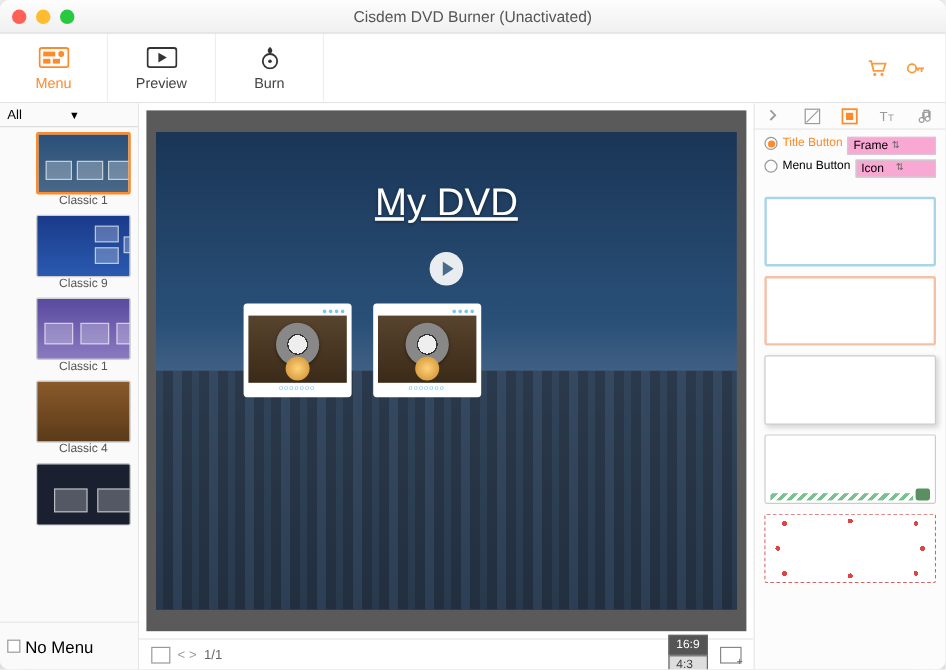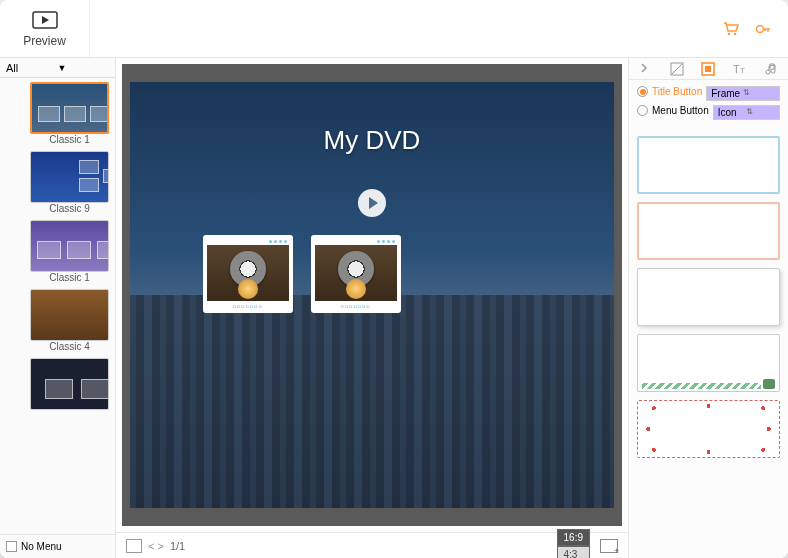--- a/index.html
+++ b/index.html
@@ -22,33 +22,33 @@
 .main { flex: 1; display: flex; overflow: hidden; }
 .sidebar-left { width: 116px; background: #fafafa; border-right: 1px solid #e6e6e6; display: flex; flex-direction: column; }
 .filter { height: 20px; display: flex; align-items: center; padding: 0 6px; font-size: 11px; border-bottom: 1px solid #ddd; }
 .filter span { flex: 1; }
 .filter .arrow { font-size: 9px; }
 .thumbs { flex: 1; overflow: auto; margin-left: 24px; }
 .thumb { padding: 4px 6px 2px; text-align: center; font-size: 10px; color: #555; }
 .thumb.selected .timg { border: 2px solid #ff8a2a; }
 .timg { width: 100%; height: 52px; background: #3a4a66; border: 1px solid #ccc; border-radius: 2px; position: relative; overflow: hidden; }
 .timg .mini { position: absolute; background: rgba(255,255,255,0.25); border: 1px solid rgba(255,255,255,0.6); }
-.nomenu { height: 24px; display: flex; align-items: center; padding: 0 6px; font-size: 10px; gap: 4px; border-top: 1px solid #e6e6e6; }
+.nomenu { height: 40px; display: flex; align-items: center; padding: 0 6px; font-size: 14px; gap: 4px; border-top: 1px solid #e6e6e6; }
 .nomenu .cb { width: 11px; height: 11px; border: 1px solid #999; background: #fff; }
 .canvas { flex: 1; display: flex; flex-direction: column; background: #fff; }
 .canvas-inner { flex: 1; background: #5a5a5a; margin: 6px; position: relative; overflow: hidden; }
 .bg { position: absolute; inset: 18px 8px; background: linear-gradient(to bottom, #1a3556 0%, #2a5078 40%, #4a6888 55%, #3a5070 65%, #283848 100%); overflow: hidden; }
 .city { position: absolute; bottom: 0; left: 0; right: 0; height: 50%; background:
   linear-gradient(0deg, #1a2330 0%, #2a3848 100%);
 }
 .city::before { content: ""; position: absolute; inset: 0;
   background-image:
    repeating-linear-gradient(90deg, #38506a 0 6px, #2a3a4e 6px 14px, #405a78 14px 22px, #2a3a4e 22px 30px);
   opacity: 0.5; }
-.dvd-title { position: absolute; top: 10%; left: 0; right: 0; text-align: center; color: #fff; font-size: 26px; text-shadow: 0 1px 3px rgba(0,0,0,0.4); }
+.dvd-title { position: absolute; top: 10%; left: 0; right: 0; text-align: center; color: #fff; font-size: 32px; text-shadow: 0 1px 3px rgba(0,0,0,0.4); text-decoration: underline; }
 .playbtn { position: absolute; top: 25%; left: 50%; transform: translateX(-50%); width: 28px; height: 28px; border-radius: 50%; background: rgba(255,255,255,0.9); display: flex; align-items: center; justify-content: center; }
 .playbtn::after { content: ""; border-left: 9px solid #4a6a8a; border-top: 6px solid transparent; border-bottom: 6px solid transparent; margin-left: 2px; }
 .items { position: absolute; top: 36%; left: 15%; display: flex; gap: 18px; }
 .item { width: 90px; background: #fff; padding: 4px; border-radius: 3px; }
 .item .dots { height: 6px; display: flex; justify-content: flex-end; gap: 2px; padding: 1px 2px; }
 .item .dots i { width: 3px; height: 3px; background: #7ac6e8; border-radius: 50%; }
 .item .vic { height: 56px; background: linear-gradient(#58442e,#3a2a18); position: relative; }
 .item .vic::before { content: ""; position: absolute; top: 6px; left: 50%; transform: translateX(-50%); width: 36px; height: 36px; border-radius: 50%; background: radial-gradient(circle, #eee 0 30%, #333 30% 34%, #888 34% 100%); box-shadow: 0 1px 3px rgba(0,0,0,0.5); }
 .item .vic::after { content: ""; position: absolute; bottom: 2px; left: 50%; transform: translateX(-50%); width: 20px; height: 20px; border-radius: 50%; background: radial-gradient(circle, #ffd27a, #cc8a2a); }
 .item .lbl { height: 8px; text-align: center; font-size: 6px; color: #7ac6e8; letter-spacing: 1px; padding-top: 2px; }
@@ -62,21 +62,21 @@
 .addimg { width: 18px; height: 14px; border: 1px solid #888; margin-left: 10px; position: relative; }
 .addimg::after { content: "+"; position: absolute; right: -2px; bottom: -4px; font-size: 9px; color: #666; }
 .sidebar-right { width: 160px; border-left: 1px solid #e6e6e6; display: flex; flex-direction: column; background: #fcfcfc; }
 .righttabs { height: 22px; display: flex; align-items: center; justify-content: space-around; border-bottom: 1px solid #e6e6e6; }
 .rticon { width: 14px; height: 14px; color: #999; cursor: pointer; }
 .rticon.active { color: #ff8a2a; }
 .controls { padding: 6px 8px; font-size: 10px; }
 .crow { display: flex; align-items: flex-start; gap: 4px; margin-bottom: 4px; }
 .radio { width: 11px; height: 11px; border-radius: 50%; border: 1px solid #999; display: flex; align-items: center; justify-content: center; }
 .radio.on::after { content: ""; width: 6px; height: 6px; border-radius: 50%; background: #ff8a2a; }
-.select { flex: 1; border: 1px solid #ccc; background: #c4b5fd; padding: 1px 4px; font-size: 10px; display: flex; }
+.select { flex: 1; border: 1px solid #ccc; background: #f9a8d4; padding: 1px 4px; font-size: 10px; display: flex; }
 .select span { flex: 1; }
 .select .sarrow { font-size: 8px; color: #666; }
 .frames { flex: 1; overflow: auto; padding: 6px 8px; display: flex; flex-direction: column; gap: 8px; }
 .frame { height: 58px; border: 1px solid #ccc; background: #fff; border-radius: 2px; }
 .frame.f1 { border: 2px solid #a8d5e8; }
 .frame.f2 { border: 2px solid #f5c0a8; }
 .frame.f3 { box-shadow: 2px 2px 4px rgba(0,0,0,0.15); }
 .frame.f4 { position: relative; }
 .frame.f4::before { content: ""; position: absolute; bottom: 2px; left: 4px; right: 18px; height: 6px; background: repeating-linear-gradient(-45deg,#7ac090 0 3px, transparent 3px 6px); }
 .frame.f4::after { content: ""; position: absolute; bottom: 2px; right: 4px; width: 12px; height: 10px; background: #5a9060; border-radius: 2px; }
@@ -89,30 +89,60 @@
  radial-gradient(circle at 50% 94%, #d44 2px, transparent 2px),
  radial-gradient(circle at 90% 90%, #d44 2px, transparent 2px),
  radial-gradient(circle at 6% 50%, #d44 2px, transparent 2px),
  radial-gradient(circle at 94% 50%, #d44 2px, transparent 2px);}
 svg { display: block; }
 </style>
 </head>
 <body>
 
 <div class="window">
+  <div class="titlebar">
+    <div class="traffic">
+      <div class="dot red"></div>
+      <div class="dot yellow"></div>
+      <div class="dot green"></div>
+    </div>
+    <div class="title">Cisdem DVD Burner (Unactivated)</div>
+  </div>
 
   <div class="toolbar">
+    <div class="tab active">
+      <div class="ticon">
+        <svg width="26" height="18" viewBox="0 0 26 18">
+            <rect x="1" y="1" width="24" height="16" rx="2" fill="none" stroke="#ff8a2a" stroke-width="1.5"></rect>
+            <rect x="4" y="4" width="10" height="4" fill="#ff8a2a"></rect>
+            <circle cx="19" cy="6" r="2.5" fill="#ff8a2a"></circle>
+            <rect x="4" y="10" width="6" height="4" fill="#ff8a2a"></rect>
+            <rect x="12" y="10" width="6" height="4" fill="#ff8a2a"></rect>
+          </svg>
+      </div>
+      <span>Menu</span>
+    </div>
     <div class="tab">
       <div class="ticon">
         <svg width="26" height="18" viewBox="0 0 26 18">
             <rect x="1" y="1" width="24" height="16" rx="2" fill="none" stroke="#333" stroke-width="1.5"></rect>
             <polygon points="10,5 10,13 17,9" fill="#333"></polygon>
           </svg>
       </div>
       <span>Preview</span>
+    </div>
+    <div class="tab">
+      <div class="ticon">
+        <svg width="22" height="20" viewBox="0 0 22 20">
+            <circle cx="11" cy="13" r="6" fill="none" stroke="#333" stroke-width="1.5"></circle>
+            <circle cx="11" cy="13" r="1.5" fill="#333"></circle>
+            <path d="M11 1 C13 3 14 5 11 7 C8 5 9 3 11 1" fill="#333"></path>
+          </svg>
+      </div>
+      <span>Burn</span>
     </div>
     <div class="spacer"></div>
     <div class="rightbar">
       <div class="ricon">
         <svg width="18" height="18" viewBox="0 0 18 18">
             <path d="M2 3h2l2 8h8l2-6H5" fill="none" stroke="#ff9a3c" stroke-width="1.5"></path>
             <circle cx="7" cy="14" r="1.3" fill="#ff9a3c"></circle>
             <circle cx="13" cy="14" r="1.3" fill="#ff9a3c"></circle>
           </svg>
       </div>

